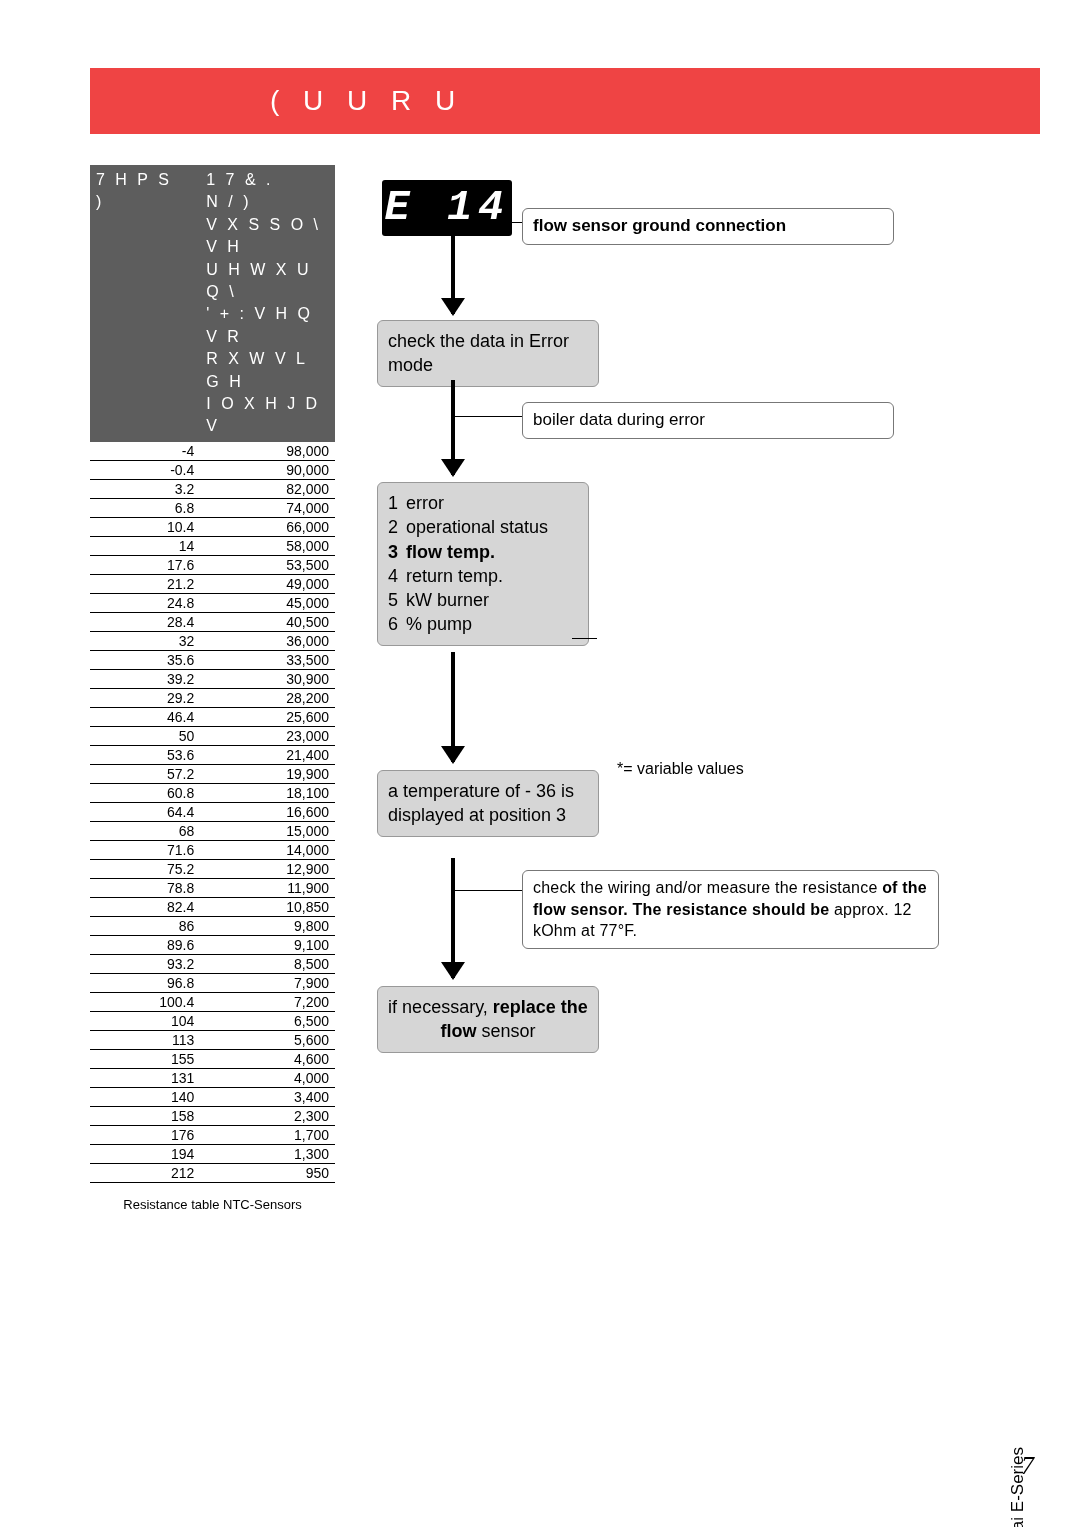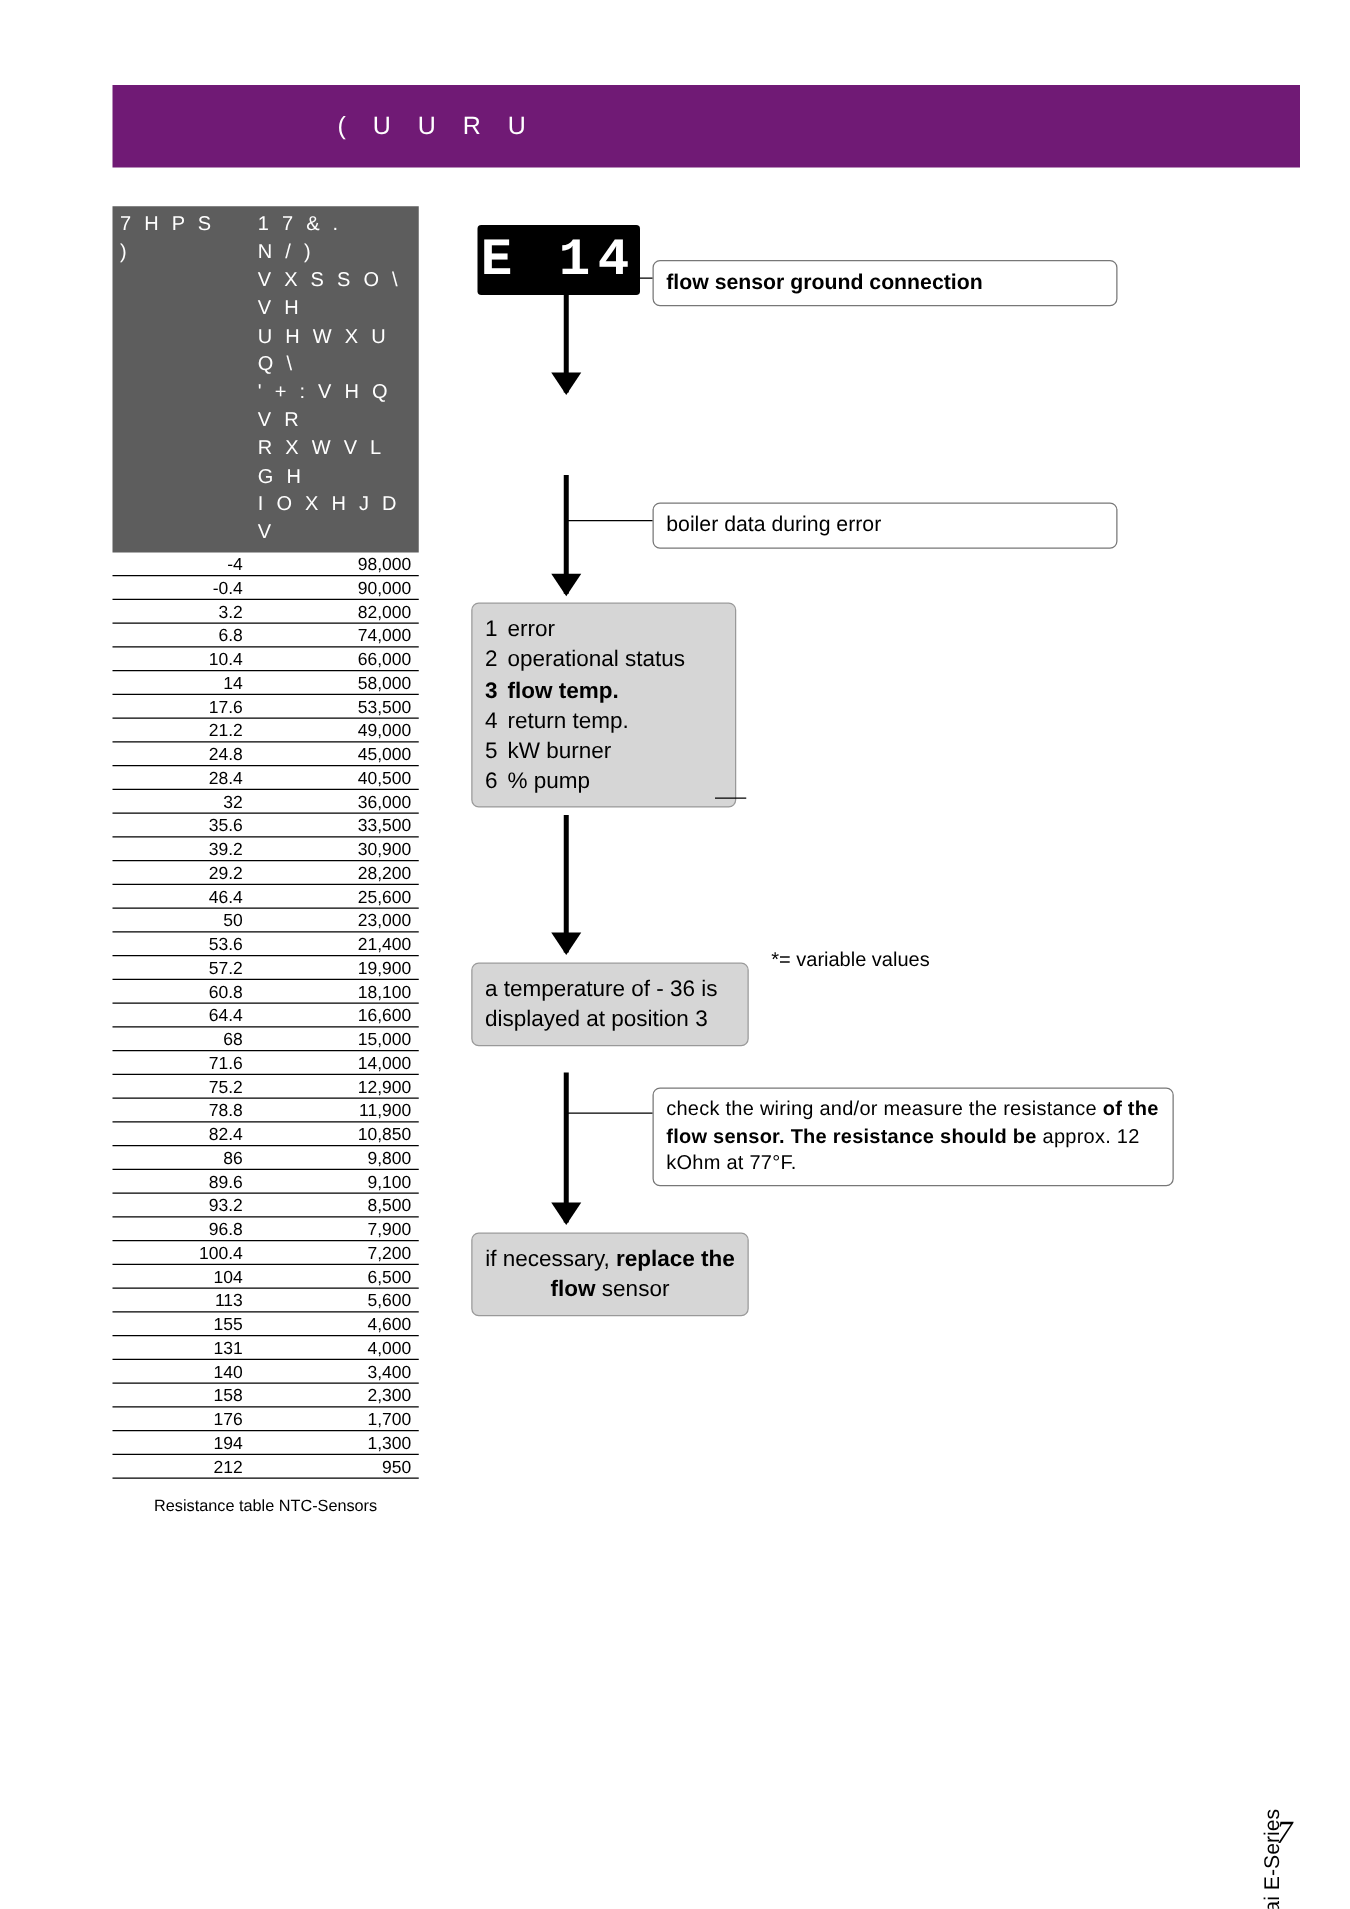--- a/index.html
+++ b/index.html
@@ -11,26 +11,26 @@
     height: 1527px;
     position: relative;
     overflow: hidden;
   }
   .header-bar {
     position: absolute;
     top: 68px;
     left: 90px;
     right: 40px;
     height: 66px;
-    background: #701a75;
+    background: #ef4444;
     display: flex;
     align-items: center;
     padding-left: 180px;
     color: #fff;
-    font-size: 20px;
+    font-size: 28px;
     letter-spacing: 8px;
   }
   .table-wrap {
     position: absolute;
     top: 165px;
     left: 90px;
     width: 245px;
   }
   .table-head {
     background: #5d5d5d;
@@ -73,20 +73,21 @@
     left: 10px;
     top: 0;
     width: 130px;
     height: 56px;
     background: #000;
     color: #fff;
     display: flex;
     align-items: center;
     justify-content: center;
     font-family: "Courier New", monospace;
+    font-style: italic;
     font-weight: bold;
     font-size: 42px;
     letter-spacing: 6px;
     border-radius: 3px;
   }
   .step-box {
     position: absolute;
     left: 5px;
     width: 200px;
     background: #d6d6d6;
@@ -331,20 +332,21 @@
 
 <div class="flow">
 
   <div class="ecode">E 14</div>
 
   <div class="note-box" style="left:150px; top:28px; width:350px; font-weight:bold">flow sensor ground connection</div>
   <div class="thinline" style="left:140px; top:42px; width:10px"></div>
 
   <div class="arrow" style="top:56px; height:78px"></div>
 
+  <div class="step-box" style="top:140px">check the data in Error mode</div>
 
   <div class="note-box" style="left:150px; top:222px; width:350px">boiler data during error</div>
   <div class="thinline" style="left:82px; top:236px; width:68px"></div>
 
   <div class="arrow" style="top:200px; height:95px"></div>
 
   <div class="step-box" style="top:302px; width:190px" id="step2-box">
       <div class="row">
         <span>1</span>
         <span>error</span>

